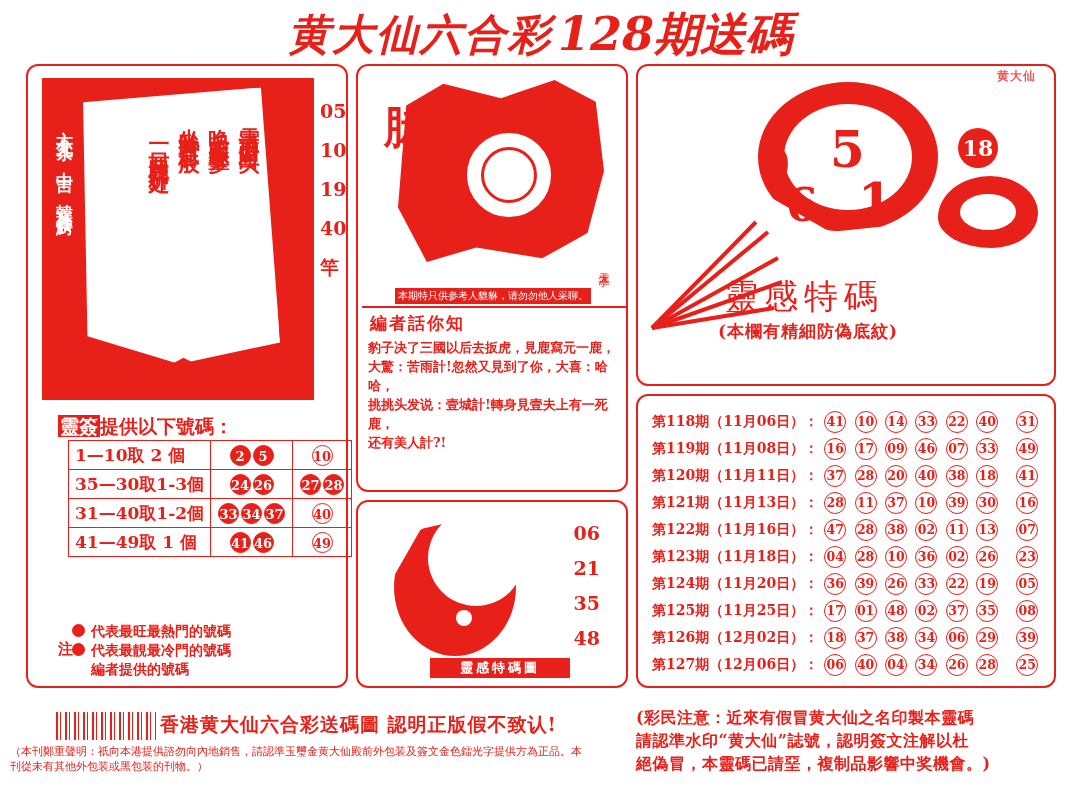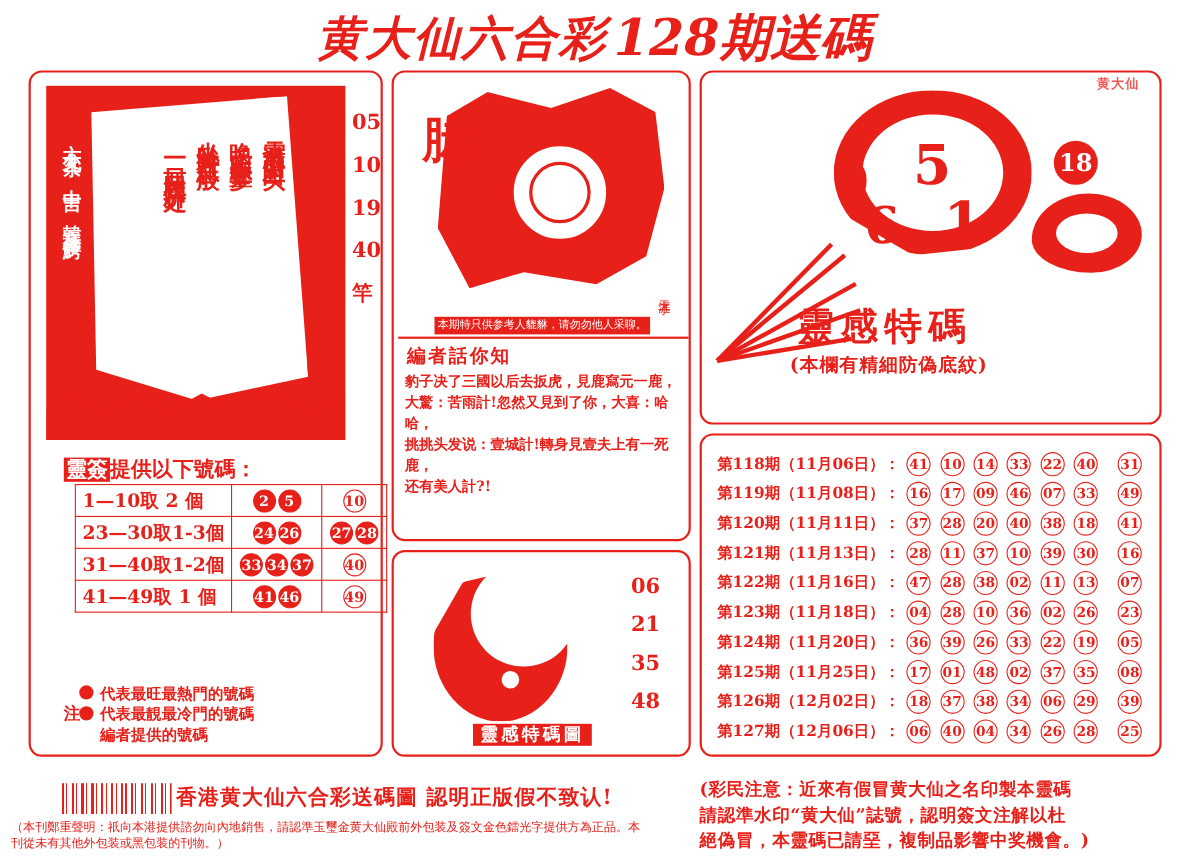--- a/index.html
+++ b/index.html
@@ -359,27 +359,27 @@
     font-weight: bold;
     font-size: 19px;
     color: #e8201a;
     line-height: 35px;
     text-align: right;
   }
   .bm-band {
     position: absolute;
     left: 72px;
     bottom: 8px;
-    width: 108px;
+    width: 140px;
     height: 20px;
     background: #e8201a;
     color: #ffffff;
     font-family: "DejaVu Serif", "Liberation Serif", serif;
     font-weight: bold;
-    font-size: 16px;
+    font-size: 13px;
     text-align: center;
     line-height: 20px;
     letter-spacing: 3px;
   }
 
   
   .tr-wrap { position: absolute; inset: 0; overflow: hidden; border-radius: 10px; }
   .tr-ring {
     position: absolute;
     left: 120px;
@@ -465,21 +465,21 @@
     font-size: 12px;
     color: #e8201a;
     opacity: .75;
     letter-spacing: 1px;
   }
   .tr-stamp {
     position: absolute;
     left: 86px;
     top: 208px;
     font-family: "DejaVu Serif", "Liberation Serif", serif;
-    font-weight: bold;
+    font-weight: normal;
     font-size: 34px;
     color: #e8201a;
     letter-spacing: 6px;
   }
   .tr-sub {
     position: absolute;
     left: 80px;
     top: 254px;
     font-family: "DejaVu Serif", "Liberation Serif", serif;
     font-weight: bold;
@@ -593,21 +593,21 @@
     </div>
 
     <table class="num-table">
       <tbody id="pick-rows">
           <tr>
             <td class="lbl">1—10取 2 個</td>
             <td class="mid"><span class="ball solid">2</span><span class="ball solid">5</span></td>
             <td class="rgt"><span class="ball">10</span></td>
           </tr>
           <tr>
-            <td class="lbl">23—30取1-3個</td>
+            <td class="lbl">35—30取1-3個</td>
             <td class="mid"><span class="ball solid">24</span><span class="ball solid">26</span></td>
             <td class="rgt"><span class="ball solid">27</span><span class="ball solid">28</span></td>
           </tr>
           <tr>
             <td class="lbl">31—40取1-2個</td>
             <td class="mid"><span class="ball solid">33</span><span class="ball solid">34</span><span class="ball solid">37</span></td>
             <td class="rgt"><span class="ball">40</span></td>
           </tr>
           <tr>
             <td class="lbl">41—49取 1 個</td>

